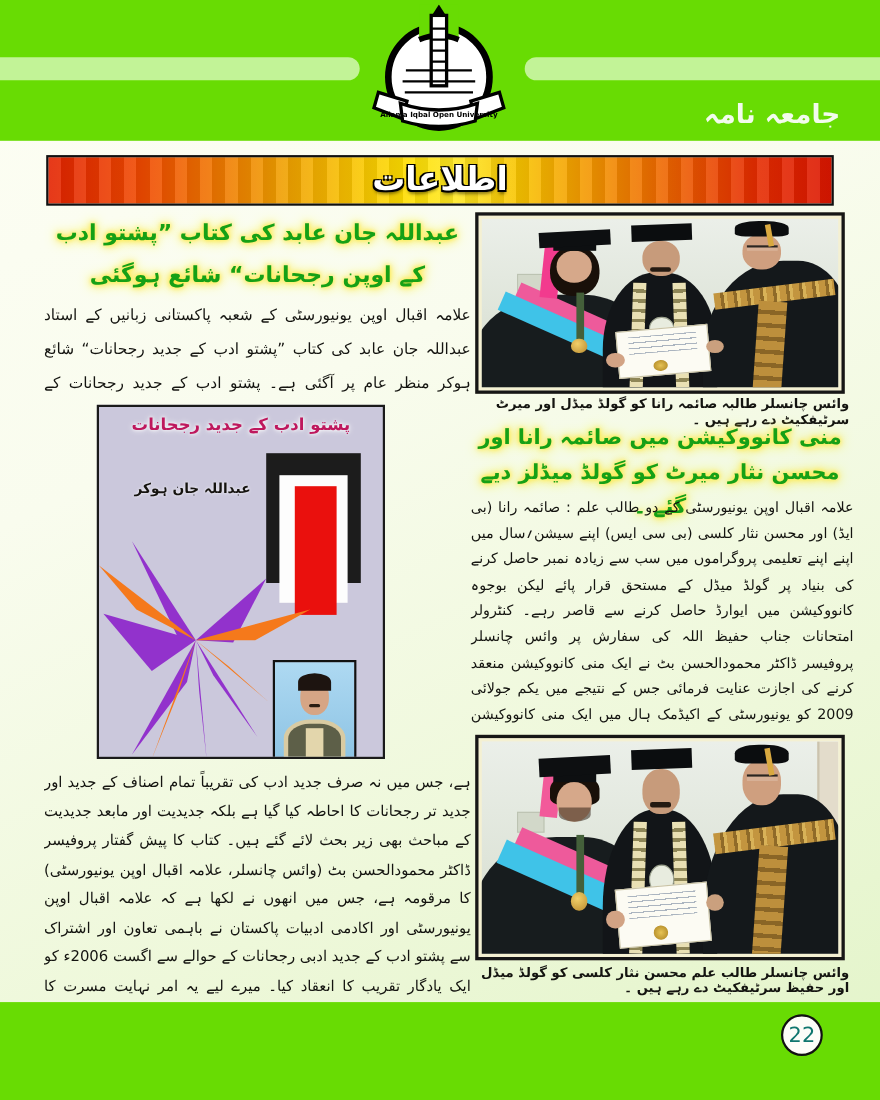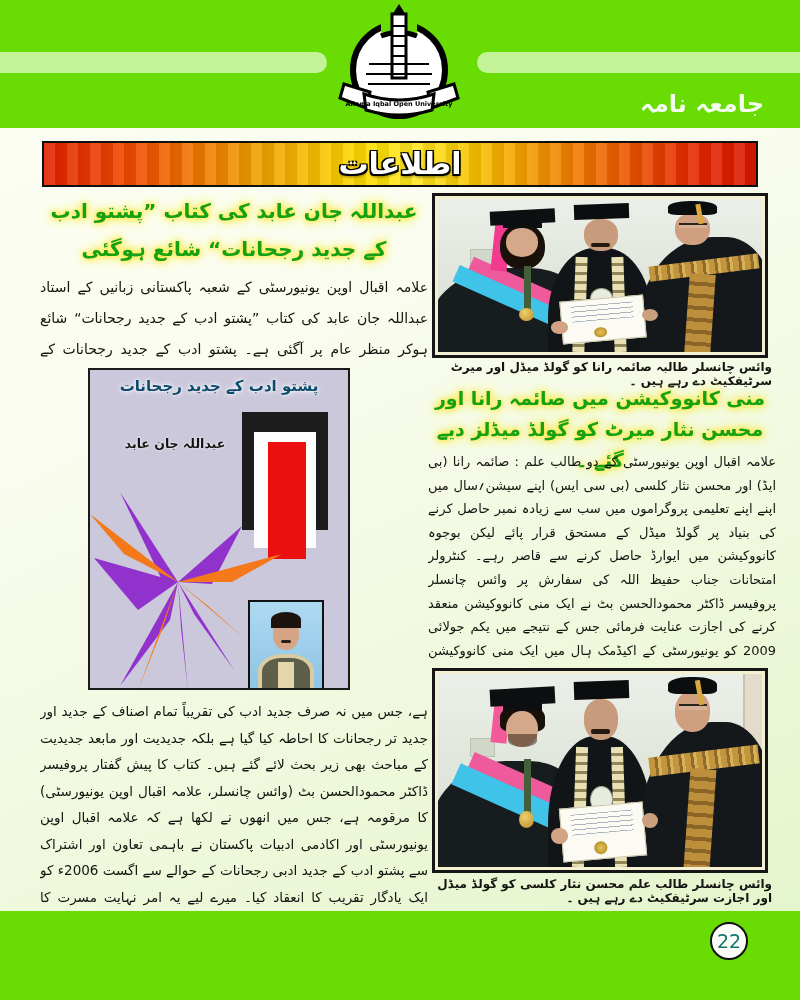--- a/index.html
+++ b/index.html
@@ -46,21 +46,21 @@
   .rc1{left:428px;top:360px;width:344px;}
   .rh1{left:430px;top:383px;width:340px;font-size:19px;line-height:31px;}
   .rb1{left:428px;top:450px;width:348px;font-size:13px;line-height:23.6px;height:213px;}
   .rp2{left:432px;top:668px;width:336px;height:205px;}
   .rc2{left:428px;top:877px;width:344px;}
 
   
   .cover{left:88px;top:368px;width:262px;height:322px;box-sizing:border-box;
          border:2px solid #1a1a1a;background:var(--cover_bg,#cbc8dc);overflow:hidden;}
   .cover-title{left:6px;top:7px;width:246px;text-align:center;direction:rtl;
-         font-size:15px;font-weight:bold;color:#0c4a6e;
+         font-size:15px;font-weight:bold;color:#be185d;
          text-shadow:0 0 3px #fff,0 0 6px #fff;}
   .cover-author{left:30px;top:66px;width:110px;direction:rtl;text-align:center;
          font-size:12.5px;font-weight:bold;color:#15130f;text-shadow:0 0 3px #fff;}
   .blk-black{left:152px;top:42px;width:86px;height:118px;background:#1c1c1c;}
   .blk-white{left:164px;top:62px;width:62px;height:116px;background:#fdfdfd;}
   .blk-red{left:178px;top:72px;width:38px;height:117px;background:var(--cover_red,#ea100d);}
   .burst{left:-4px;top:116px;width:200px;height:206px;}
   .portrait{left:158px;top:230px;width:76px;height:90px;box-sizing:border-box;border:2px solid #111;
             background:linear-gradient(180deg,#aed9f2,#8ec4e4);overflow:hidden;}
   .portrait div{position:absolute;}
@@ -146,26 +146,26 @@
         <text x="63" y="102" text-anchor="middle" font-size="6.5" font-weight="bold" fill="#000">Allama Iqbal Open University</text>
       </svg>
     </div>
     <div class="abs masthead">جامعہ نامہ</div>
   </div>
 
   <div class="abs banner">
     <div class="banner-title">اطلاعات</div>
   </div>
 
-  <div class="abs green-head lh1">عبداللہ جان عابد کی کتاب ”پشتو ادب کے جدید رجحانات“ شائع ہوگئی</div>
+  <div class="abs green-head lh1">عبداللہ جان عابد کی کتاب ”پشتو ادب کے اوپن رجحانات“ شائع ہوگئی</div>
   <div class="abs urdu-body li1">علامہ اقبال اوپن یونیورسٹی کے شعبہ پاکستانی زبانیں کے استاد عبداللہ جان عابد کی کتاب ”پشتو ادب کے جدید رجحانات“ شائع ہوکر منظر عام پر آگئی ہے۔ پشتو ادب کے جدید رجحانات کے حوالے سے یہ پہلی مربوط اور مبسوط علمی اور ادبی کاوش</div>
 
   <div class="abs cover">
     <div class="abs cover-title">پشتو ادب کے جدید رجحانات</div>
-    <div class="abs cover-author">عبداللہ جان عابد</div>
+    <div class="abs cover-author">عبداللہ جان ہوکر</div>
     <div class="abs blk-black"></div>
     <div class="abs blk-white"></div>
     <div class="abs blk-red"></div>
     <svg class="abs burst" viewBox="0 0 200 206">
       <polygon points="92,96 34,6 76,94" fill="#9232cc"></polygon>
       <polygon points="92,96 156,40 126,98" fill="#9232cc"></polygon>
       <polygon points="92,96 8,72 52,124" fill="#9232cc"></polygon>
       <polygon points="92,96 34,200 84,134" fill="#9232cc"></polygon>
       <polygon points="92,96 148,184 108,128" fill="#9232cc"></polygon>
       <polygon points="92,96 4,28 38,68" fill="#f5791b"></polygon>
@@ -257,18 +257,18 @@
       <div class="vc-cap"></div>
       <div class="vc-tassel"></div>
       <div class="cert">
         <div class="cert-lines"></div>
         <div class="cert-seal"></div>
       </div>
       <div class="hand-l"></div>
       <div class="hand-r"></div>
     </div>
   </div>
-  <div class="abs caption rc2">وائس چانسلر طالب علم محسن نثار کلسی کو گولڈ میڈل اور اجازت سرٹیفکیٹ دے رہے ہیں ۔</div>
+  <div class="abs caption rc2">وائس چانسلر طالب علم محسن نثار کلسی کو گولڈ میڈل اور حفیظ سرٹیفکیٹ دے رہے ہیں ۔</div>
 
   <div class="abs band-bottom"></div>
   <div class="abs page-badge">22</div>
 
 </div>
 
 </body></html>

